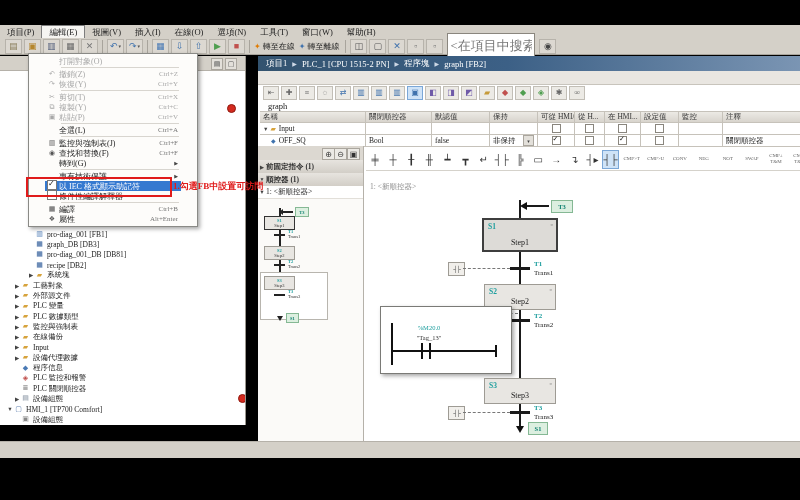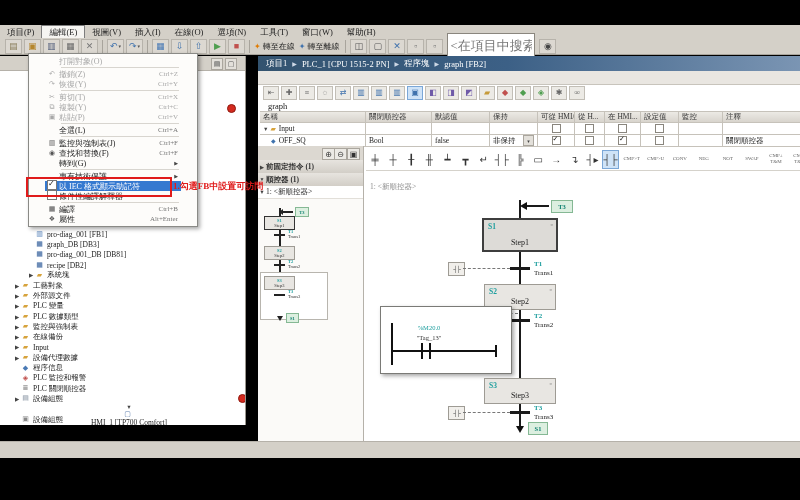--- a/index.html
+++ b/index.html
@@ -265,21 +265,21 @@
           <span class="texp"></span>
           <span class="tico" style="color: rgb(102, 102, 102);">≣</span>
           <span>PLC 關閉順控器</span>
         </div>
         <div class="trow" style="top: 337.8px; padding-left: 13px;">
           <span class="texp">▶</span>
           <span class="tico" style="color: rgb(143, 154, 168);">▤</span>
           <span>設備組態</span>
           <span class="tbadge"></span>
         </div>
-        <div class="trow" style="top: 348.1px; padding-left: 6px; flex-direction: column;">
+        <div class="trow" style="top: 348.1px; padding-left: 6px;">
           <span class="texp">▼</span>
           <span class="tico" style="color: rgb(94, 127, 174);">▢</span>
           <span>HMI_1 [TP700 Comfort]</span>
         </div>
         <div class="trow" style="top: 358.4px; padding-left: 13px;">
           <span class="texp"></span>
           <span class="tico" style="color: rgb(136, 136, 136);">▣</span>
           <span>設備組態</span>
         </div>
       </div>

